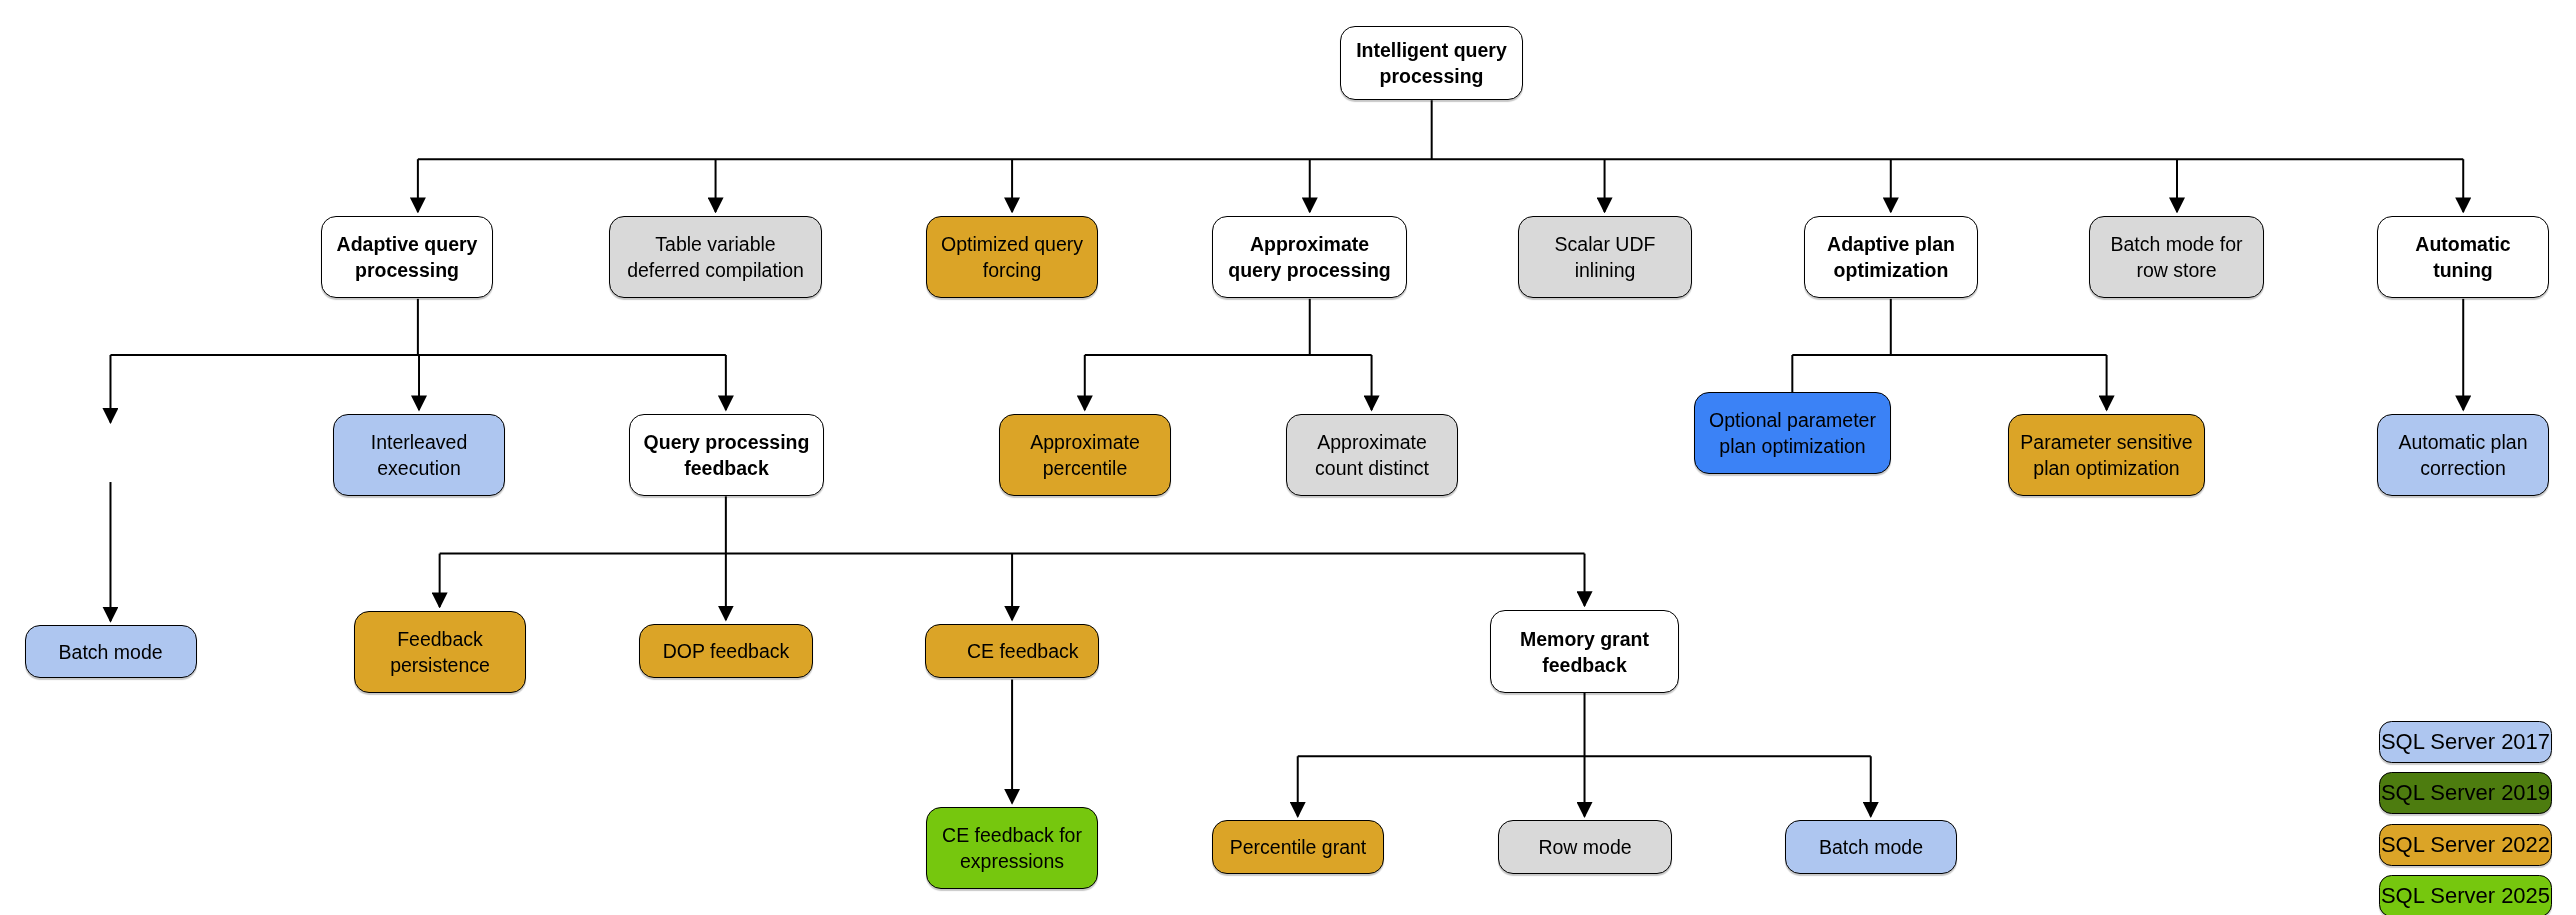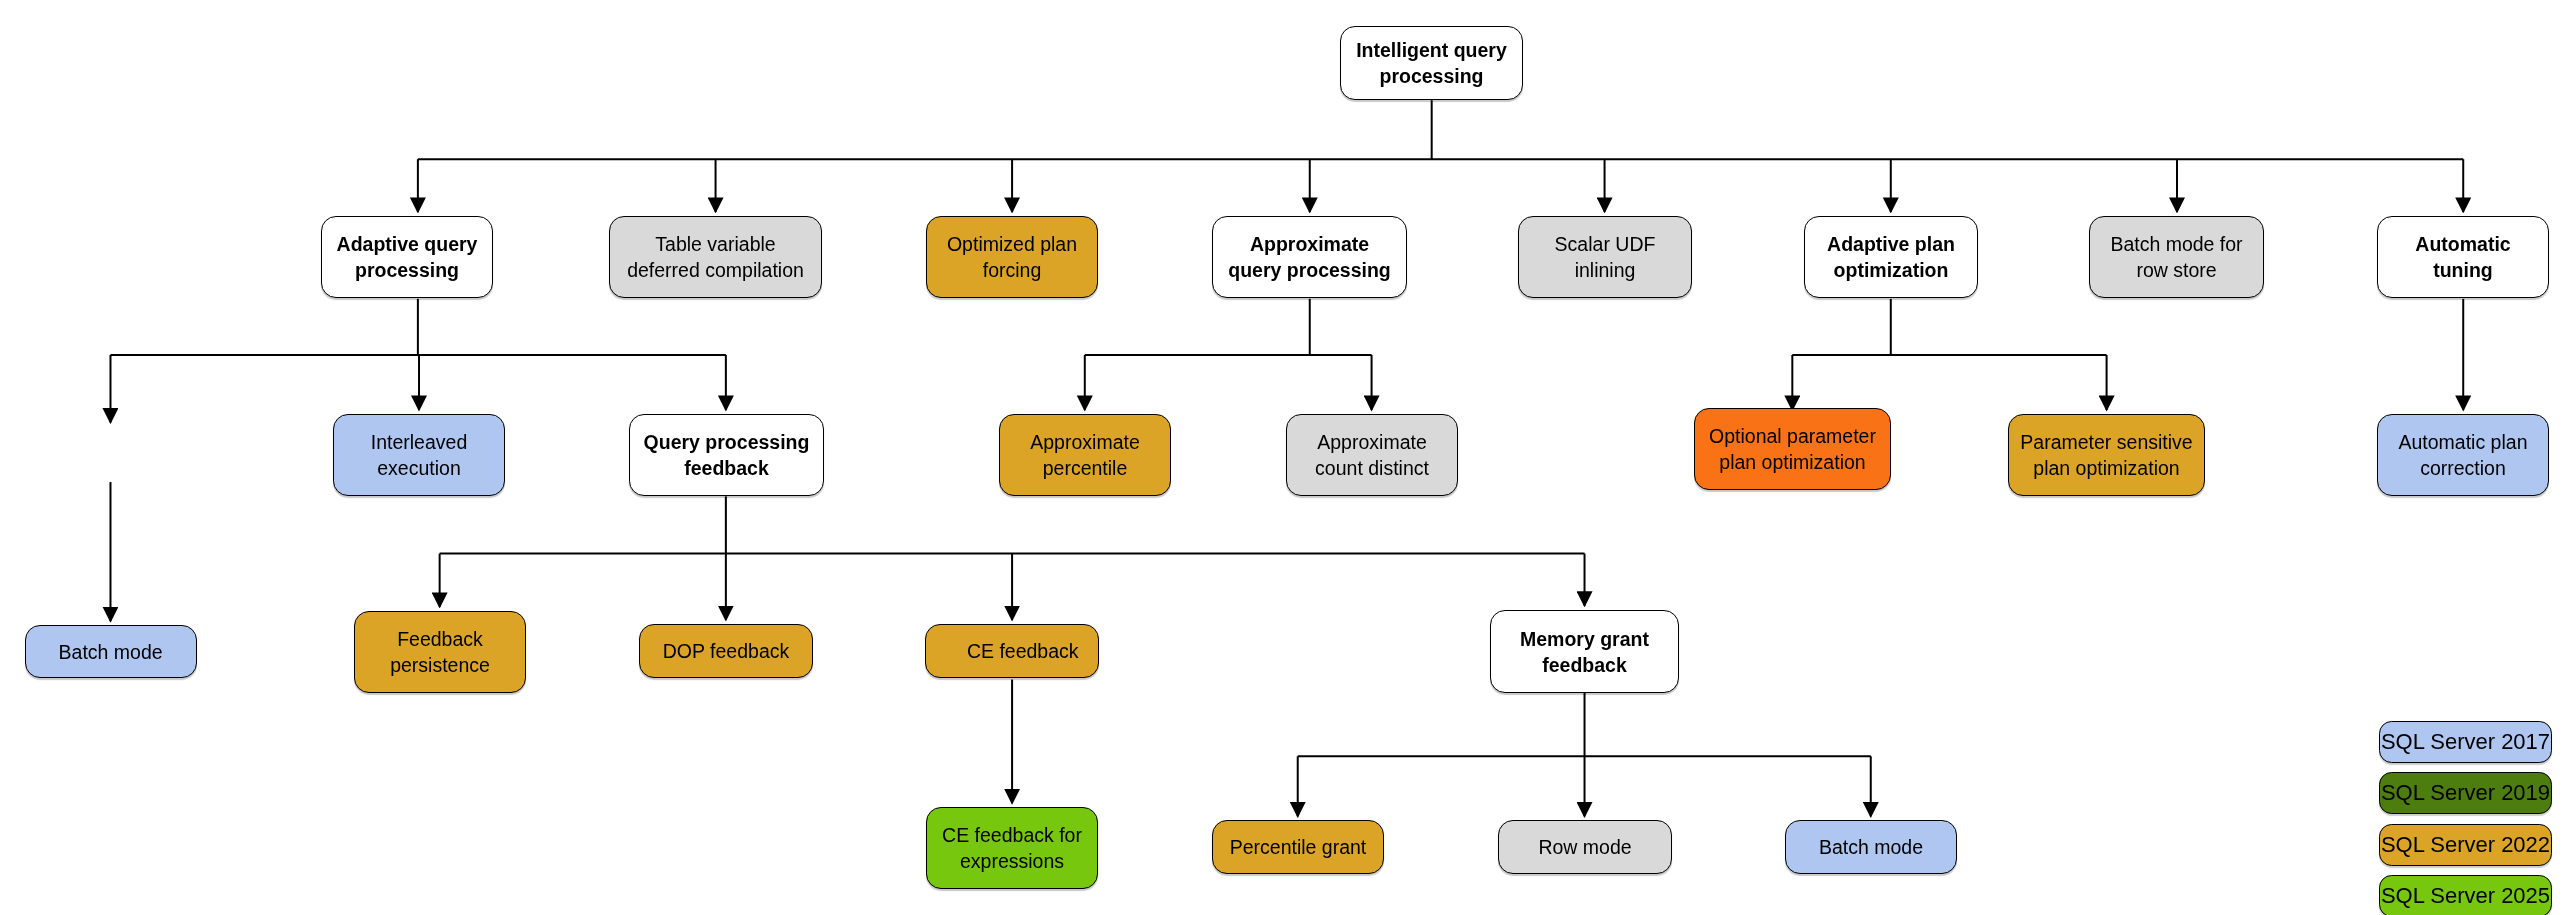--- a/index.html
+++ b/index.html
@@ -81,42 +81,42 @@
     </g>
   </svg>
 
   <div class="node bold" style="left: 1340px; top: 26px; width: 183px; height: 74px; background: rgb(255, 255, 255);">Intelligent query
 processing</div>
 
   <div class="node bold" style="left: 321px; top: 216px; width: 172px; height: 82px; background: rgb(255, 255, 255);">Adaptive query
 processing</div>
   <div class="node" style="left: 609px; top: 216px; width: 213px; height: 82px; background: rgb(217, 217, 217);">Table variable
 deferred compilation</div>
-  <div class="node" style="left: 926px; top: 216px; width: 172px; height: 82px; background: rgb(219, 164, 39);">Optimized plan
+  <div class="node" style="left: 926px; top: 216px; width: 172px; height: 82px; background: rgb(219, 164, 39);">Optimized query
 forcing</div>
   <div class="node bold" style="left: 1212px; top: 216px; width: 195px; height: 82px; background: rgb(255, 255, 255);">Approximate
 query processing</div>
   <div class="node" style="left: 1518px; top: 216px; width: 174px; height: 82px; background: rgb(217, 217, 217);">Scalar UDF
 inlining</div>
   <div class="node bold" style="left: 1804px; top: 216px; width: 174px; height: 82px; background: rgb(255, 255, 255);">Adaptive plan
 optimization</div>
   <div class="node" style="left: 2089px; top: 216px; width: 175px; height: 82px; background: rgb(217, 217, 217);">Batch mode for
 row store</div>
   <div class="node bold" style="left: 2377px; top: 216px; width: 172px; height: 82px; background: rgb(255, 255, 255);">Automatic
 tuning</div>
 
   <div class="node" style="left: 333px; top: 414px; width: 172px; height: 82px; background: rgb(174, 198, 240);">Interleaved
 execution</div>
   <div class="node bold" style="left: 629px; top: 414px; width: 195px; height: 82px; background: rgb(255, 255, 255);">Query processing
 feedback</div>
   <div class="node" style="left: 999px; top: 414px; width: 172px; height: 82px; background: rgb(219, 164, 39);">Approximate
 percentile</div>
   <div class="node" style="left: 1286px; top: 414px; width: 172px; height: 82px; background: rgb(217, 217, 217);">Approximate
 count distinct</div>
-  <div class="node" style="left: 1694px; top: 408px; width: 197px; height: 82px; background: #f97316;">Optional parameter
+  <div class="node" style="left: 1694px; top: 392px; width: 197px; height: 82px; background: #3b82f6;">Optional parameter
 plan optimization</div>
   <div class="node" style="left: 2008px; top: 414px; width: 197px; height: 82px; background: rgb(219, 164, 39);">Parameter sensitive
 plan optimization</div>
   <div class="node" style="left: 2377px; top: 414px; width: 172px; height: 82px; background: rgb(174, 198, 240);">Automatic plan
 correction</div>
 
   <div class="node" style="left: 24.6px; top: 625px; width: 172px; height: 53px; background: rgb(174, 198, 240);">Batch mode</div>
   <div class="node" style="left: 354px; top: 611px; width: 172px; height: 82px; background: rgb(219, 164, 39);">Feedback
 persistence</div>
   <div class="node" style="left: 639px; top: 624px; width: 174px; height: 54px; background: rgb(219, 164, 39);">DOP feedback</div>

